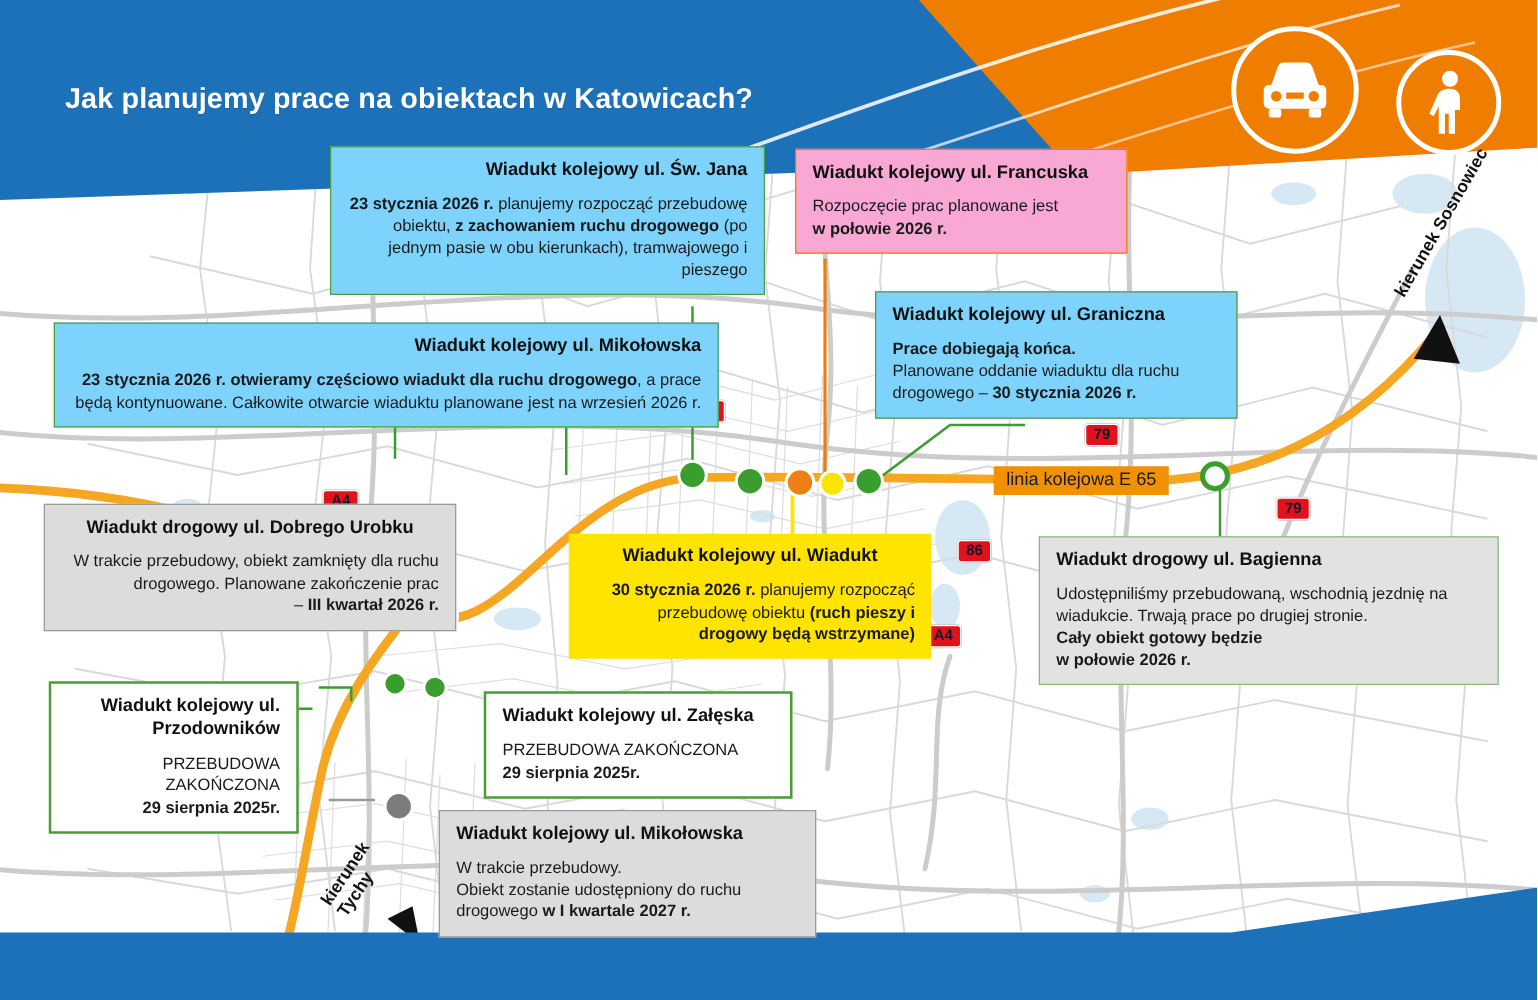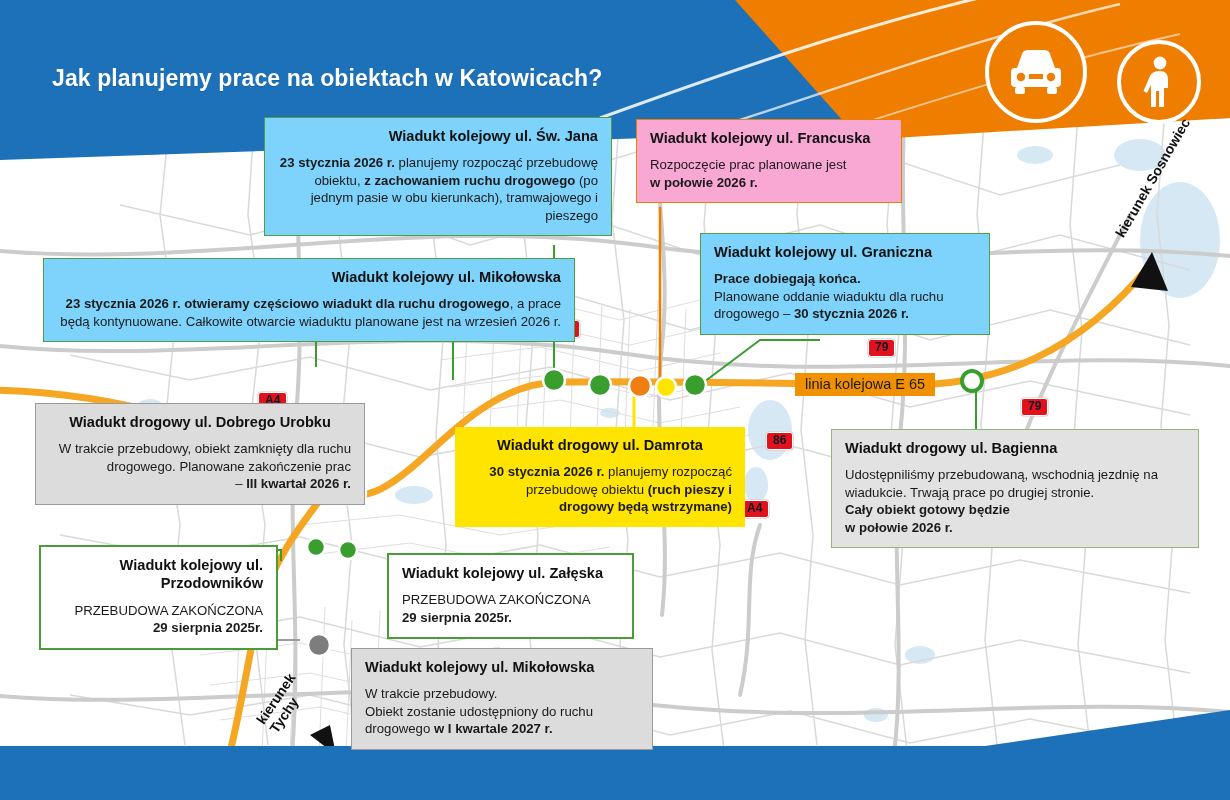--- a/index.html
+++ b/index.html
@@ -61,21 +61,21 @@
   .ta-c{text-align:center;}
 
   
   #box-swjana     {left:264px;top:117px;width:348px;}
   #box-francuska  {left:636px;top:119px;width:266px;}
   #box-graniczna  {left:700px;top:233px;width:290px;}
   #box-mikolowska {left:43px;top:258px;width:532px;}
   #box-urobku     {left:35px;top:403px;width:330px;}
   #box-damrota    {left:455px;top:427px;width:290px;}
   #box-bagienna   {left:831px;top:429px;width:368px;}
-  #box-przodownikow{left:39px;top:545px;width:239px;}
+  #box-przodownikow{left:39px;top:545px;width:200px;}
   #box-zaleska    {left:355px;top:553px;width:247px;margin-left:32px;}
   #box-klodnicka  {left:351px;top:648px;width:302px;}
 
   
   .shield{
     position:absolute;background:#e1121c;color:#0f172a;font-weight:bold;font-size:12px;
     border-radius:3px;padding:1px 6px 2px 6px;border:1.5px solid #ffffff;
     box-shadow:0 0 0 .6px #c9c9c9;line-height:1.12;
   }
   .rail-label{
@@ -285,21 +285,21 @@
     <span class="bt">Wiadukt kolejowy ul. Mikołowska</span>
     <p><b>23 stycznia 2026 r. otwieramy częściowo wiadukt dla ruchu drogowego</b>, a prace będą kontynuowane. Całkowite otwarcie wiaduktu planowane jest na wrzesień 2026 r.</p>
   </div>
 
   <div class="box grey-fill ta-r" id="box-urobku">
     <span class="bt ta-c">Wiadukt drogowy ul. Dobrego Urobku</span>
     <p>W trakcie przebudowy, obiekt zamknięty dla ruchu drogowego. Planowane zakończenie prac<br>– <b>III kwartał 2026 r.</b></p>
   </div>
 
   <div class="box yellow-fill ta-r" id="box-damrota">
-    <span class="bt ta-c">Wiadukt drogowy ul. Damrota</span>
+    <span class="bt ta-c">Wiadukt kolejowy ul. Wiadukt</span>
     <p><b>30 stycznia 2026 r.</b> planujemy rozpocząć przebudowę obiektu <b>(ruch pieszy i drogowy będą wstrzymane)</b></p>
   </div>
 
   <div class="box grey-green ta-l" id="box-bagienna">
     <span class="bt">Wiadukt drogowy ul. Bagienna</span>
     <p>Udostępniliśmy przebudowaną, wschodnią jezdnię na wiadukcie. Trwają prace po drugiej stronie.<br><b>Cały obiekt gotowy będzie<br>w połowie 2026 r.</b></p>
   </div>
 
   <div class="box g-line ta-r" id="box-przodownikow">
     <span class="bt">Wiadukt kolejowy ul. Przodowników</span>

